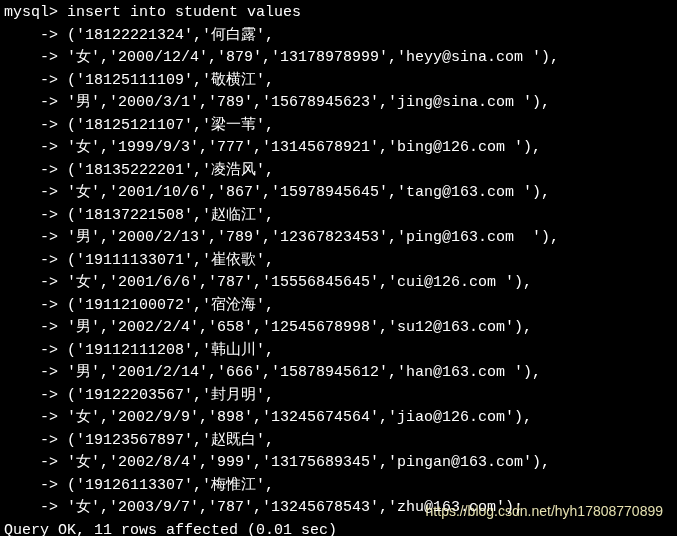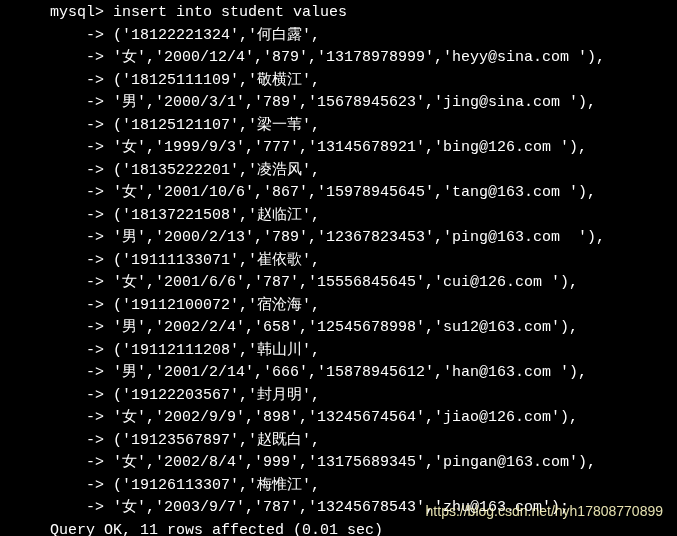--- a/index.html
+++ b/index.html
@@ -15,21 +15,20 @@
     overflow: hidden;
     position: relative;
   }
   .terminal {
     padding: 2px 4px;
     white-space: pre;
   }
   .line {
     display: block;
     white-space: pre;
-    margin-left: 46px;
   }
   .watermark {
     position: absolute;
     right: 14px;
     bottom: 14px;
     color: #fef9c3;
     opacity: 0.9;
     font-family: "Microsoft YaHei", Arial, sans-serif;
     font-size: 14px;
     pointer-events: none;

